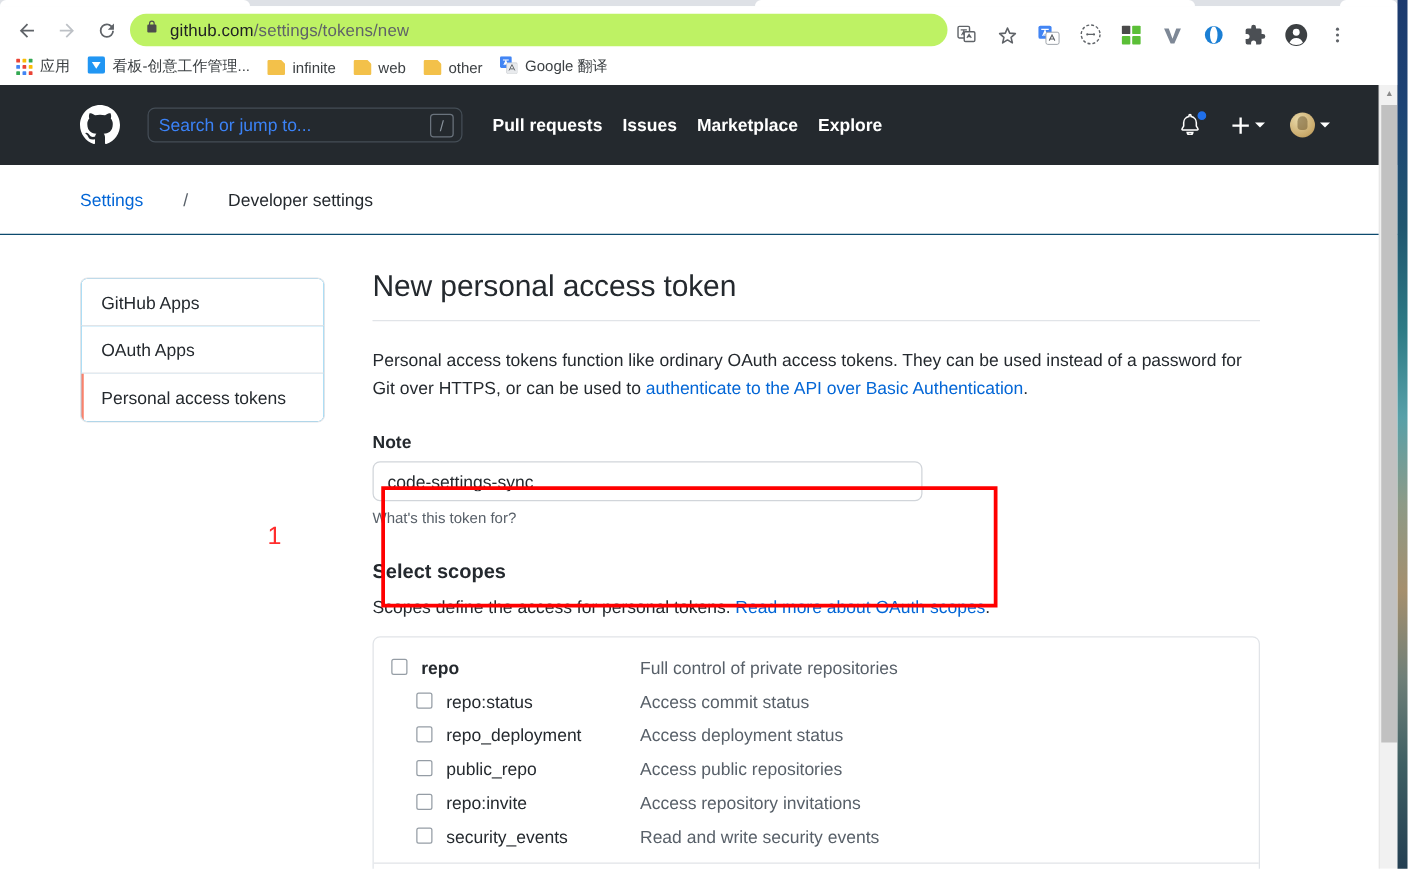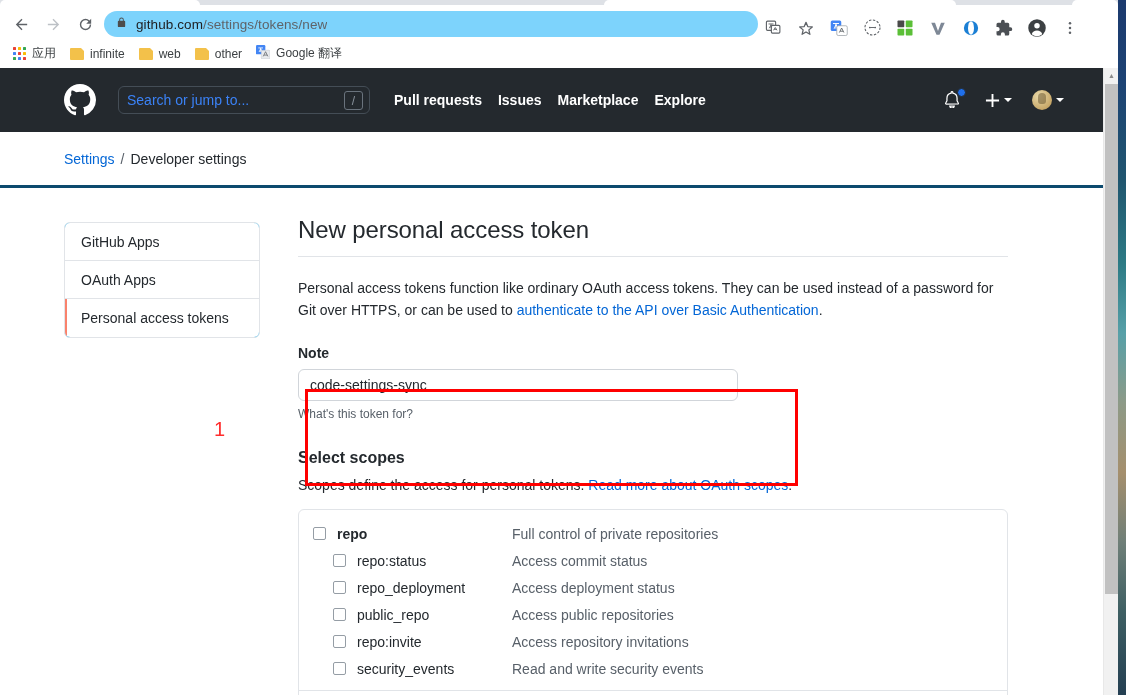--- a/index.html
+++ b/index.html
@@ -42,21 +42,21 @@
     display: flex; align-items: center; justify-content: center;
     color: #5f6368; font-size: 17px; line-height: 1;
     cursor: pointer; user-select: none;
   }
   #back-button   { left: 8px;  }
   #forward-button{ left: 40px; color:#9aa0a6; }
   #reload-button { left: 72px; }
 
   #omnibox {
     position: absolute; top: 6px; left: 104px; width: 654px; height: 26px;
-    background: #7dd3fc; border-radius: 13px;
+    background: #bef264; border-radius: 13px;
     display: flex; align-items: center; padding: 0 10px;
   }
   #lock-icon { margin: 0 9px 0 2px; flex: none; }
   #url-text {
     font-size: 13.5px; color: #202124; letter-spacing: .1px;
     white-space: nowrap; overflow: hidden;
   }
   #url-text .dim { color: #5f6368; }
 
   #toolbar-right {
@@ -166,23 +166,24 @@
     position: relative; overflow: hidden;
   }
   #gh-avatar::after {
     content: ""; position: absolute; left: 6px; top: 3px;
     width: 8px; height: 11px; border-radius: 4px 4px 3px 3px;
     background: #6e5a33; opacity: .55;
   }
 
   
   #breadcrumb-bar {
-    height: 56px; background: #ffffff; border-bottom: 3px solid #0c4a6e;
+    height: 56px; background: #ffffff; border-bottom: 1px solid #0c4a6e;
     display: flex; align-items: center; padding-left: 64px;
     font-size: 14px;
+    gap: 26px;
   }
   #breadcrumb-settings { color: #0366d6; cursor: pointer; }
   #breadcrumb-sep { color: #586069; margin: 0 6px; }
   #breadcrumb-current { color: #24292e; }
 
   
   #page-body {
     position: relative; padding: 28px 0 0 64px;
     display: flex; align-items: flex-start;
   }
@@ -390,20 +391,29 @@
         <i style="background:#4285f4"></i>
           <i style="background:#ea4335"></i>
           <i style="background:#fbbc05"></i>
         <i style="background:#34a853"></i>
           <i style="background:#4285f4"></i>
           <i style="background:#ea4335"></i>
       </span>
       <span class="bm-label">应用</span>
     </div>
 
+    <div class="bm">
+      <span>
+        <svg width="14" height="14" viewBox="0 0 24 24">
+            <rect width="24" height="24" rx="3" fill="#2196f3"></rect>
+            <path d="M6 8h12l-6 9-6-9z" fill="#ffffff"></path>
+          </svg>
+      </span>
+      <span class="bm-label">看板-创意工作管理...</span>
+    </div>
 
     <div class="bm">
       <span class="folder-icon"></span>
       <span class="bm-label">infinite</span>
     </div>
 
     <div class="bm">
       <span class="folder-icon"></span>
       <span class="bm-label">web</span>
     </div>

